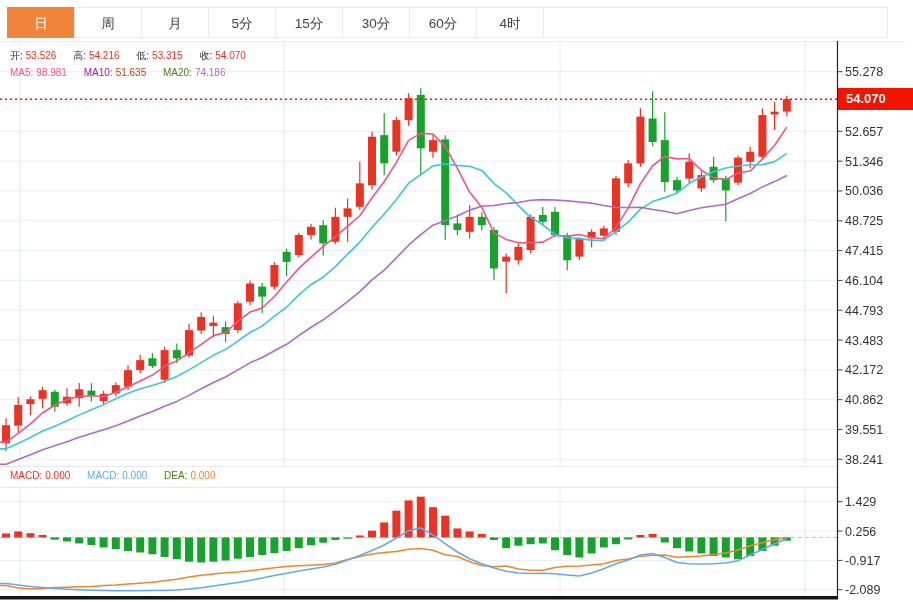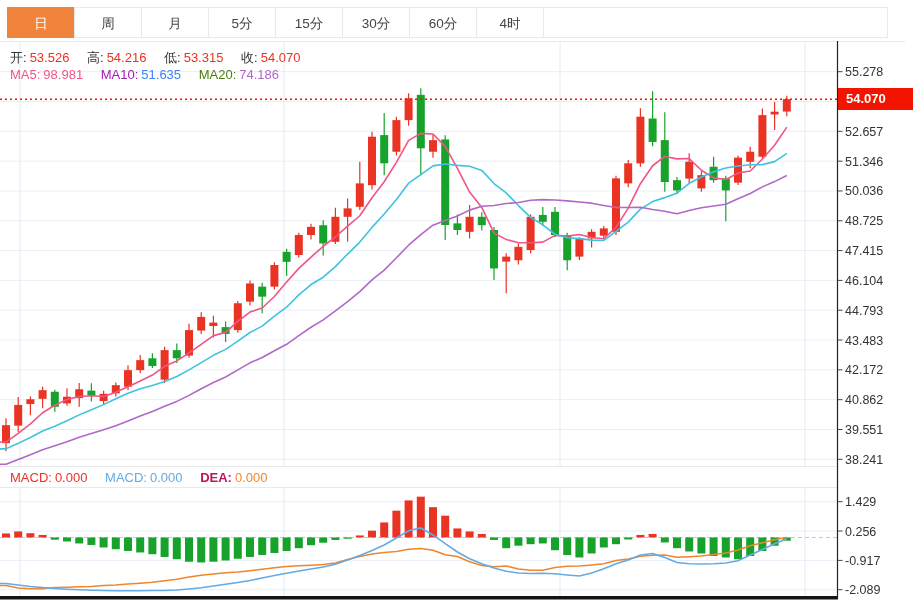--- a/index.html
+++ b/index.html
@@ -7,21 +7,21 @@
          font-family:"Liberation Sans","DejaVu Sans",sans-serif;}
   
   .tabbar{position:absolute;top:7px;left:7px;display:flex;z-index:5;}
   .tab{width:68px;height:31px;line-height:31px;text-align:center;font-size:13.5px;color:#444;
        background:#fff;border:1px solid #e9e9e9;margin-left:-1px;cursor:pointer;box-sizing:border-box;}
   .tab:first-child{margin-left:0;}
   .tab.active{background:#f0843c;border-color:#f0843c;color:#fff;}
   .tab-filler{width:345px;height:31px;background:#fff;border:1px solid #e9e9e9;margin-left:-1px;box-sizing:border-box;}
   .hline{position:absolute;left:0;height:1px;background:#e9e9e9;z-index:1;}
   
-  .legend{position:absolute;left:10px;font-size:13px;z-index:6;white-space:nowrap;}
+  .legend{position:absolute;left:10px;font-size:10px;z-index:6;white-space:nowrap;}
   .legend span{margin-right:3px;}
   .legend .gap{margin-right:14px;}
   #chart{position:absolute;top:0;left:0;z-index:2;}
   #price-tag{position:absolute;left:838px;top:88px;width:75px;height:22px;line-height:22px;
              padding-left:8px;box-sizing:border-box;color:#fff;font-size:13px;font-weight:bold;z-index:7;}
 </style>
 </head>
 <body>
 
 <div class="stage">
@@ -310,26 +310,26 @@
 
   <div class="legend" id="ohlc-legend" style="top:49px;">
     <span style="color: rgb(51, 51, 51);">开:</span><span class="gap" style="color: rgb(234, 51, 35);">53.526</span>
     <span style="color: rgb(51, 51, 51);">高:</span><span class="gap" style="color: rgb(234, 51, 35);">54.216</span>
     <span style="color: rgb(51, 51, 51);">低:</span><span class="gap" style="color: rgb(234, 51, 35);">53.315</span>
     <span style="color: rgb(51, 51, 51);">收:</span><span style="color: rgb(234, 51, 35);">54.070</span>
   </div>
 
   <div class="legend" id="ma-legend" style="top:67px;">
     <span id="ma5l" style="color: rgb(240, 85, 134);">MA5:</span><span id="ma5v" class="gap" style="color: rgb(240, 85, 134);">98.981</span>
-    <span id="ma10l" style="color: #a21caf;">MA10:</span><span id="ma10v" class="gap" style="color: #3b82f6;">51.635</span>
+    <span id="ma10l" style="color: #a21caf;">MA10:</span><span id="ma10v" class="gap" style="color: #c2410c;">51.635</span>
     <span id="ma20l" style="color: #4d7c0f;">MA20:</span><span id="ma20v" style="color: rgb(177, 104, 200);">74.186</span>
   </div>
 
   <div class="legend" id="macd-legend" style="top:470px;">
     <span id="macdl" style="color: rgb(234, 51, 35);">MACD:</span><span id="macdv" class="gap" style="color: rgb(234, 51, 35);">0.000</span>
     <span id="diffl" style="color: rgb(100, 170, 228);">MACD:</span><span id="diffv" class="gap" style="color: rgb(100, 170, 228);">0.000</span>
-    <span id="deal" style="color: #be185d; font-weight: bold;">DEA:</span><span id="deav" style="color: rgb(240, 134, 44);">0.000</span>
+    <span id="deal" style="color: #4d7c0f;">DEA:</span><span id="deav" style="color: rgb(240, 134, 44);">0.000</span>
   </div>
 
   <div id="price-tag" style="background: rgb(243, 20, 0);">
     <span>54.070</span>
   </div>
 </div>
 
 </body></html>

